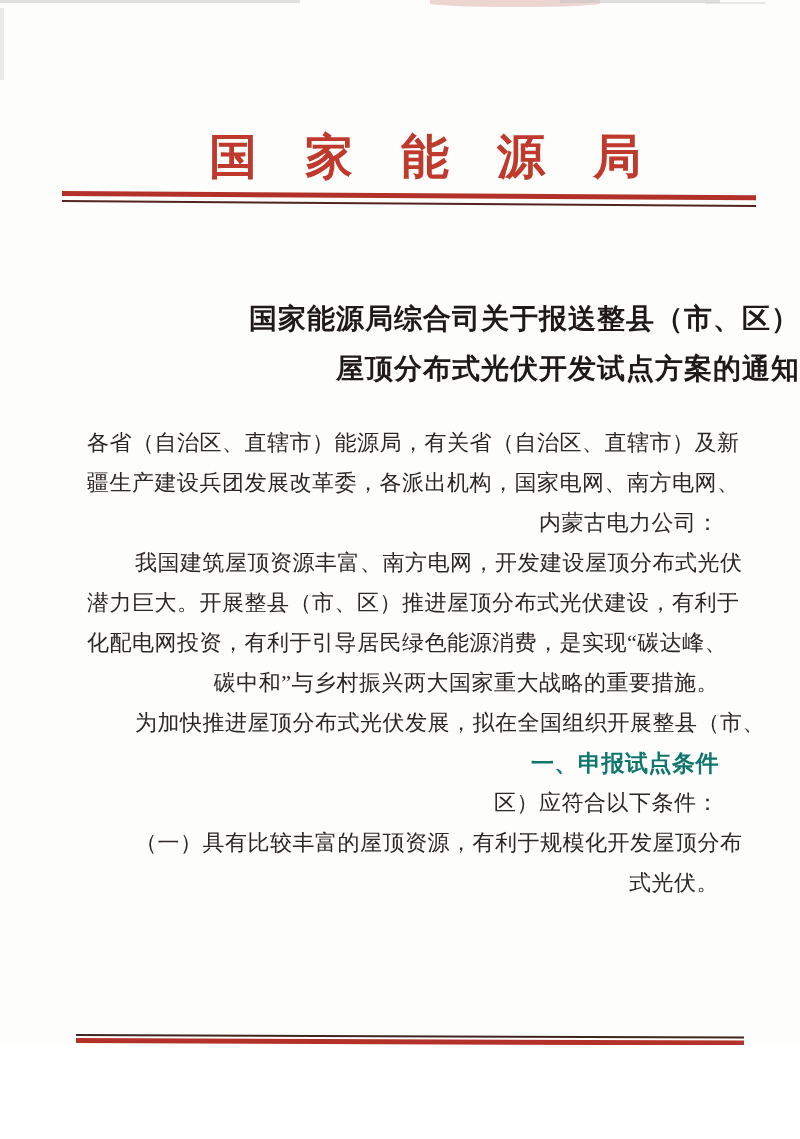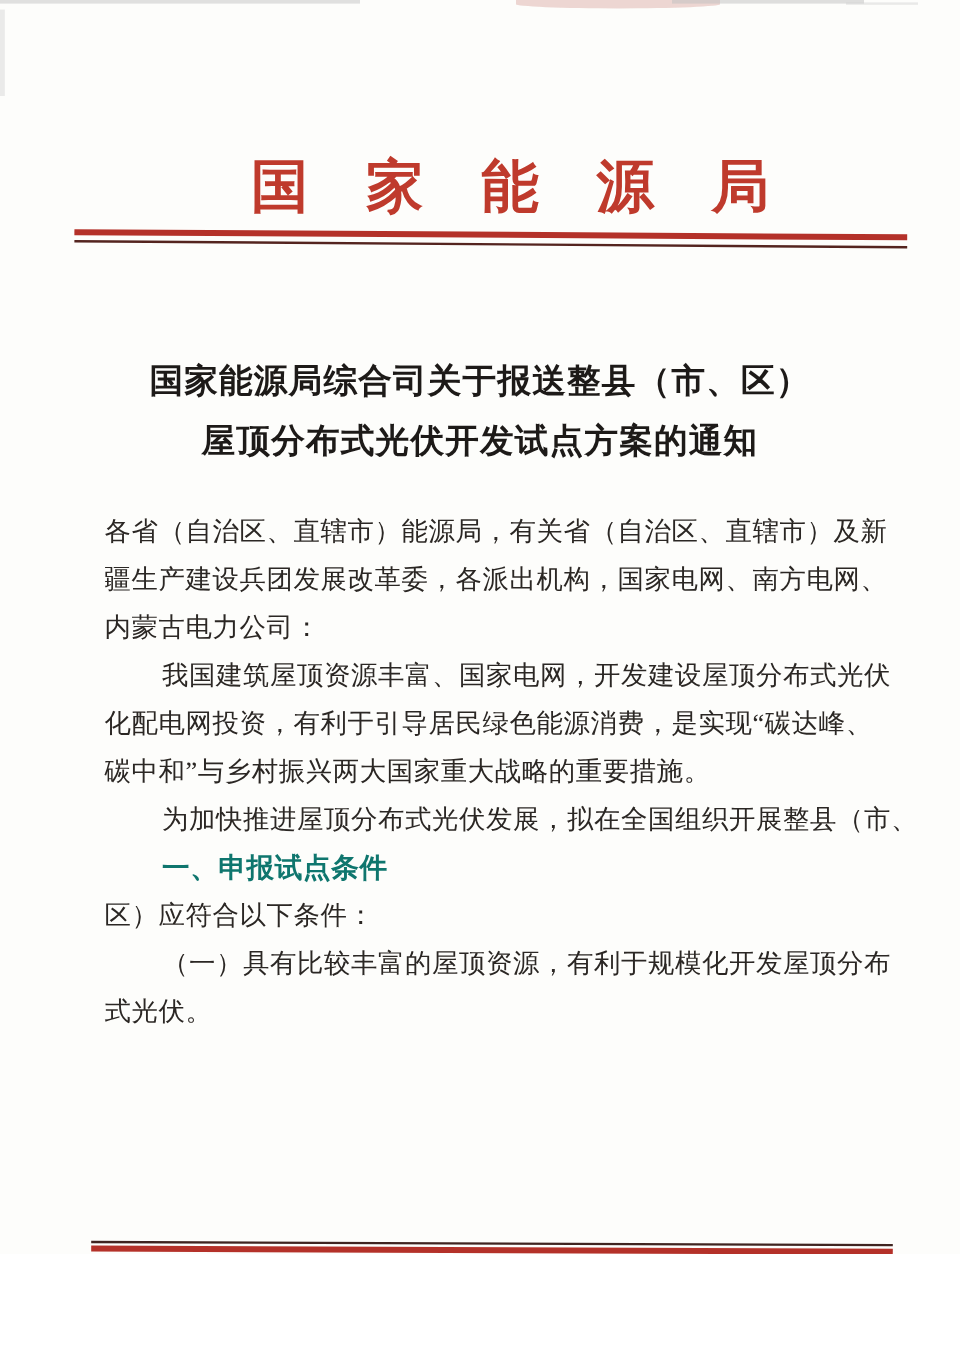--- a/index.html
+++ b/index.html
@@ -41,38 +41,39 @@
   .rule{position:absolute;transform-origin:left center;}
   .rule-top-red{left:62px;top:191px;width:694px;height:5px;background:var(--rule-red);transform:rotate(0.35deg);}
   .rule-top-dark{left:62px;top:200px;width:694px;height:2px;background:var(--rule-dark);transform:rotate(0.42deg);}
   .rule-bottom-dark{left:76px;top:1034px;width:668px;height:2px;background:#402420;transform:rotate(0.22deg);}
   .rule-bottom-red{left:76px;top:1038px;width:668px;height:5px;background:var(--rule-red);transform:rotate(0.22deg);}
 
   .doc-title{
     position:absolute;
     left:0;top:294px;width:100%;
     margin:0;
-    text-align:center;
+    text-align:right;
     font-size:28px;font-weight:bold;
     line-height:50px;
     color:#1d1a18;
     letter-spacing:1px;
     white-space:nowrap;
   }
 
   .body-text{
     position:absolute;
     left:87px;top:423px;width:632px;
   }
   .line{
     height:40px;line-height:40px;
     font-size:22px;
     letter-spacing:0.5px;
     white-space:nowrap;
     color:var(--ink);
+    text-align:right;
   }
   .line.indent{padding-left:48px;}
   .line.heading{
     font-family:"Liberation Sans","DejaVu Sans",sans-serif;
     font-weight:bold;
     font-size:23px;
     color:#0f766e;
   }
 </style>
 </head>
@@ -95,21 +96,22 @@
 
   <h1 class="doc-title">
     <div>国家能源局综合司关于报送整县（市、区）</div>
     <div>屋顶分布式光伏开发试点方案的通知</div>
   </h1>
 
   <div class="body-text" id="body-lines">
       <div class="line">各省（自治区、直辖市）能源局，有关省（自治区、直辖市）及新</div>
       <div class="line">疆生产建设兵团发展改革委，各派出机构，国家电网、南方电网、</div>
       <div class="line">内蒙古电力公司：</div>
-      <div class="line indent">我国建筑屋顶资源丰富、国家电网，开发建设屋顶分布式光伏</div>
+      <div class="line indent">我国建筑屋顶资源丰富、南方电网，开发建设屋顶分布式光伏</div>
+      <div class="line">潜力巨大。开展整县（市、区）推进屋顶分布式光伏建设，有利于</div>
       <div class="line">化配电网投资，有利于引导居民绿色能源消费，是实现“碳达峰、</div>
       <div class="line">碳中和”与乡村振兴两大国家重大战略的重要措施。</div>
       <div class="line indent">为加快推进屋顶分布式光伏发展，拟在全国组织开展整县（市、</div>
       <div class="line indent heading">一、申报试点条件</div>
       <div class="line">区）应符合以下条件：</div>
       <div class="line indent">（一）具有比较丰富的屋顶资源，有利于规模化开发屋顶分布</div>
       <div class="line">式光伏。</div>
     </div>
 
   <div class="rule rule-bottom-dark"></div>

